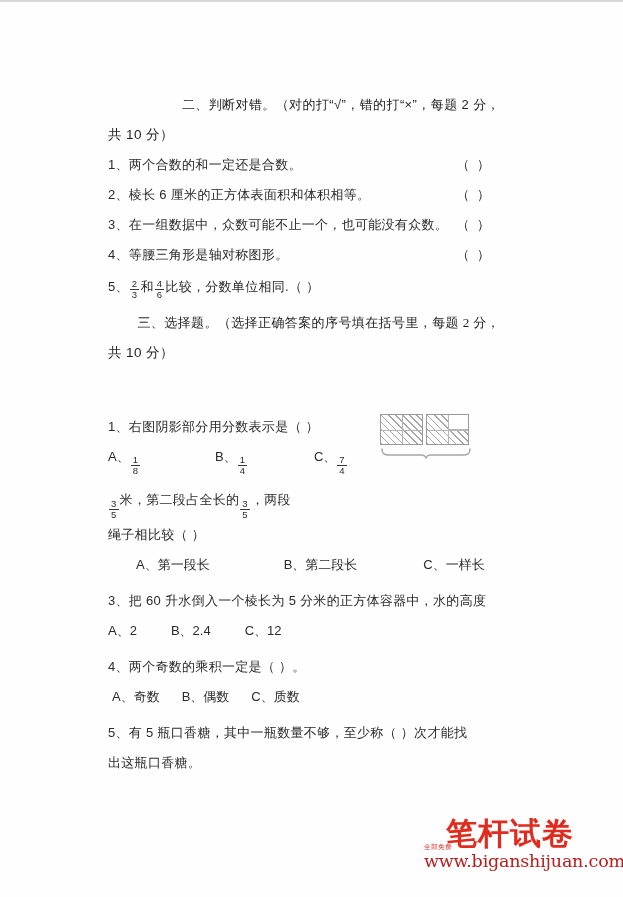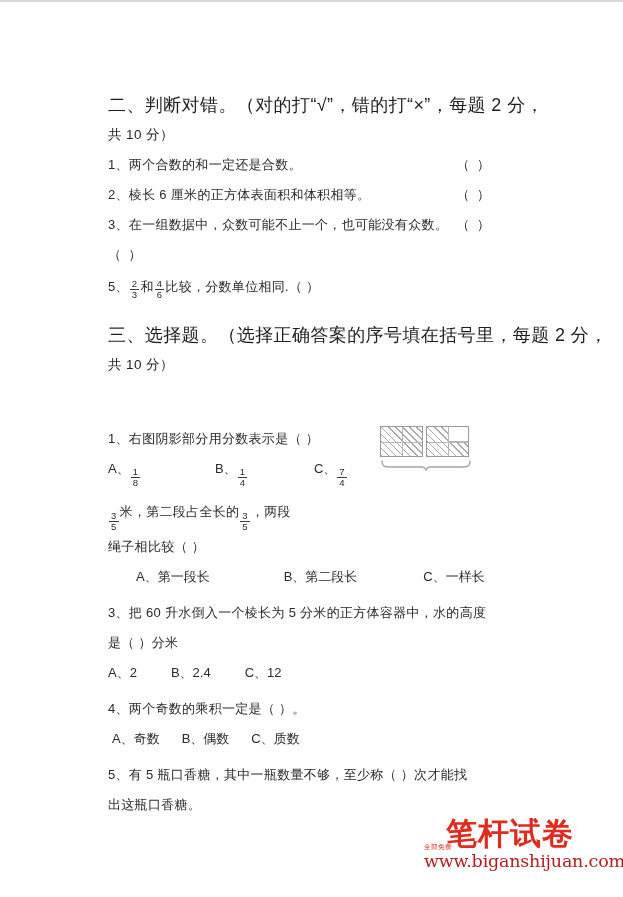--- a/index.html
+++ b/index.html
@@ -22,25 +22,26 @@
     border-top: 2px solid #d9d9d9;
     box-sizing: border-box;
   }
   .content {
     position: absolute;
     left: 108px;
     top: 88px;
     width: 392px;
   }
   .sec-head {
-    font-size: 18px;
+    font-size: 13px;
     line-height: 30px;
     letter-spacing: 0.4px;
     color: #1f1f1f;
     white-space: nowrap;
+    text-align: right;
   }
   .sec-head-2 {
     font-size: 13.5px;
     line-height: 30px;
     letter-spacing: 0.4px;
     color: #1f1f1f;
   }
   .q {
     font-size: 13px;
     line-height: 30px;
@@ -169,34 +170,35 @@
     </div>
     <div class="q q-row">
       <span>2、棱长 6 厘米的正方体表面积和体积相等。</span>
       <span class="paren">（  ）</span>
     </div>
     <div class="q q-row">
       <span>3、在一组数据中，众数可能不止一个，也可能没有众数。</span>
       <span class="paren">（  ）</span>
     </div>
     <div class="q q-row">
+      <span>4、等腰三角形是轴对称图形。</span>
       <span class="paren">（  ）</span>
     </div>
 
     <div class="q" style="line-height:34px;">
       <span>5、</span><span class="frac raised">
           <span class="num">2</span>
           <span class="den">3</span>
         </span><span>和</span><span class="frac raised">
           <span class="num">4</span>
           <span class="den">6</span>
         </span><span>比较，分数单位相同.（      ）</span>
     </div>
 
-    <div class="sec-head" style="margin-top:16px;">三、选择题。（选择正确答案的序号填在括号里，每题 2 分，</div>
+    <div class="sec-head" style="margin-top:4px;font-family:Liberation Serif, serif;">三、选择题。（选择正确答案的序号填在括号里，每题 2 分，</div>
     <div class="sec-head-2">共 10 分）</div>
 
     <div class="q1-wrap">
       <div class="q" style="margin-top:10px;">1、右图阴影部分用分数表示是（      ）</div>
       <div class="opts">
         <span class="opt"><span>A、</span><span class="frac">
               <span class="num">1</span>
               <span class="den">8</span>
             </span></span>
         <span class="gap-a"></span>
@@ -241,21 +243,20 @@
     <div class="q">绳子相比较（      ）</div>
     <div class="opts indent">
       <span class="opt">A、第一段长</span>
       <span class="gap-a"></span>
       <span class="opt">B、第二段长</span>
       <span class="gap-b"></span>
       <span class="opt">C、一样长</span>
     </div>
 
     <div class="q" style="margin-top:6px;">3、把 60 升水倒入一个棱长为 5 分米的正方体容器中，水的高度</div>
-    <div class="q">是（  ）分米</div>
     <div class="opts">
       <span class="opt">A、2</span>
       <span class="gap-s"></span>
       <span class="opt">B、2.4</span>
       <span class="gap-s"></span>
       <span class="opt">C、12</span>
     </div>
 
     <div class="q" style="margin-top:6px;">4、两个奇数的乘积一定是（  ）。</div>
     <div class="opts" style="padding-left:4px;">

